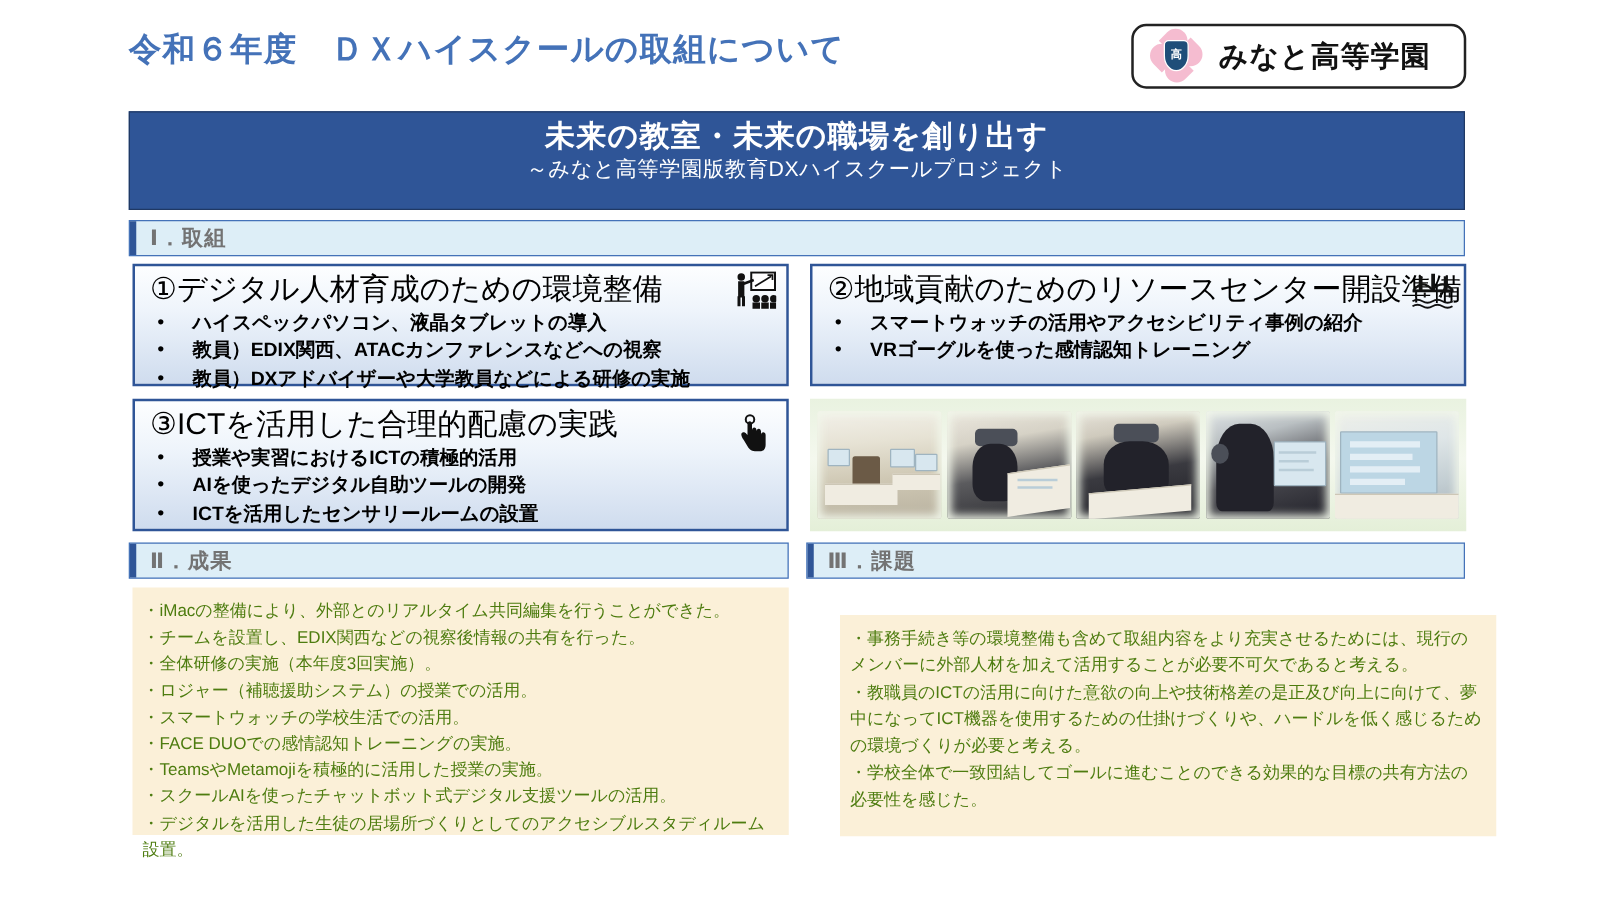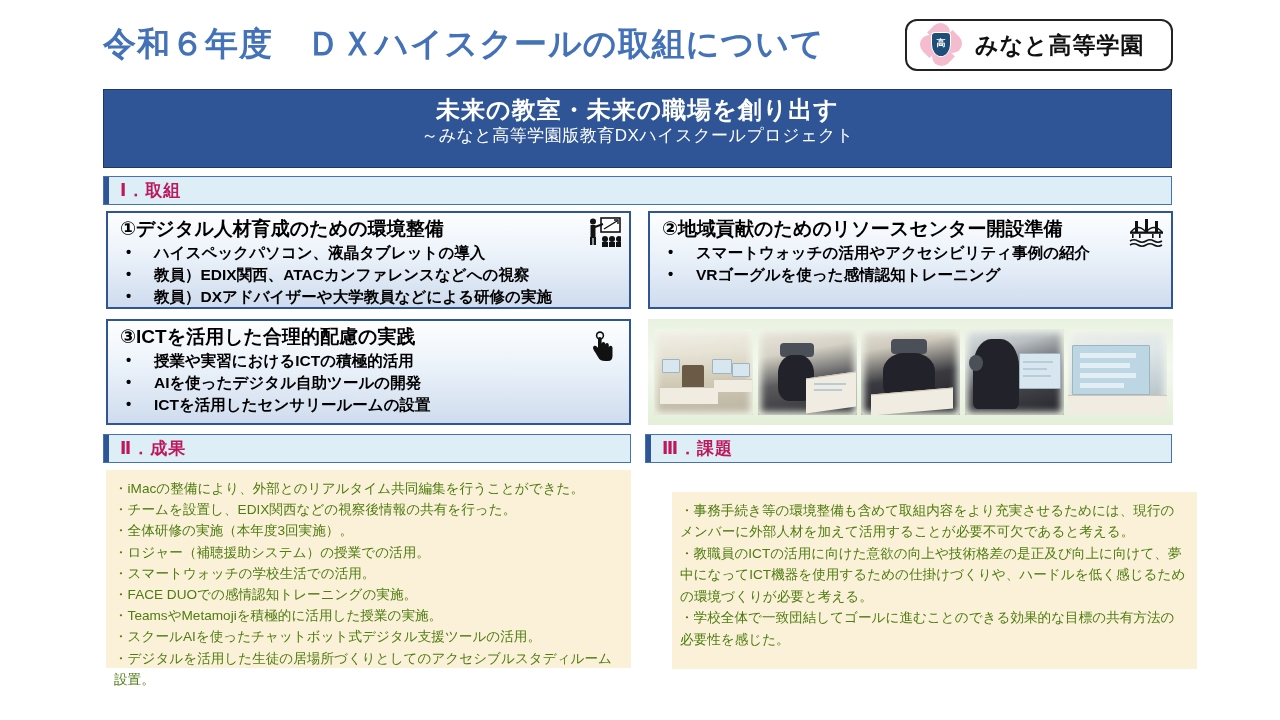--- a/index.html
+++ b/index.html
@@ -17,21 +17,21 @@
 
   
   .header {
     position: absolute;
     left: 0; top: 0;
     width: 1280px; height: 86px;
   }
   .slide-title {
     position: absolute;
     left: 103px; top: 22px;
-    font-size: 33px;
+    font-size: 26px;
     font-weight: bold;
     color: #4472b8;
     letter-spacing: 1px;
     white-space: nowrap;
   }
   .logo-pill {
     position: absolute;
     left: 905px; top: 19px;
     width: 268px; height: 52px;
     border: 2px solid #222222;
@@ -92,21 +92,21 @@
   }
   .sec-head .accent {
     width: 5px;
     height: 100%;
     background: #2f5597;
     flex: 0 0 auto;
   }
   .sec-head .sec-label {
     font-size: 17px;
     font-weight: bold;
-    color: #be185d;
+    color: #737373;
     margin-left: 11px;
     letter-spacing: 1px;
     white-space: nowrap;
   }
   #sec-1 { left: 103px; top: 176px; width: 1069px; }
   #sec-2 { left: 103px; top: 434px; width: 528px; }
   #sec-3 { left: 645px; top: 434px; width: 527px; }
 
   
   .approach-box {
@@ -114,22 +114,22 @@
     background: linear-gradient(to bottom, #fdfeff 0%, #eef4fb 38%, #cfdcee 100%);
     border: 2px solid #2f5597;
     box-sizing: border-box;
     padding: 4px 10px 4px 12px;
   }
   #box-1 { left: 106px; top: 211px; width: 525px; height: 98px; }
   #box-2 { left: 648px; top: 211px; width: 525px; height: 98px; }
   #box-3 { left: 106px; top: 319px; width: 525px; height: 106px; }
 
   .box-title {
-    font-size: 19px;
-    font-weight: bold;
+    font-size: 24px;
+    font-weight: normal;
     color: #000000;
     line-height: 1.25;
     white-space: nowrap;
   }
   .box-list {
     margin: 1px 0 0 0;
     padding: 0;
     list-style: none;
   }
   .box-list li {

